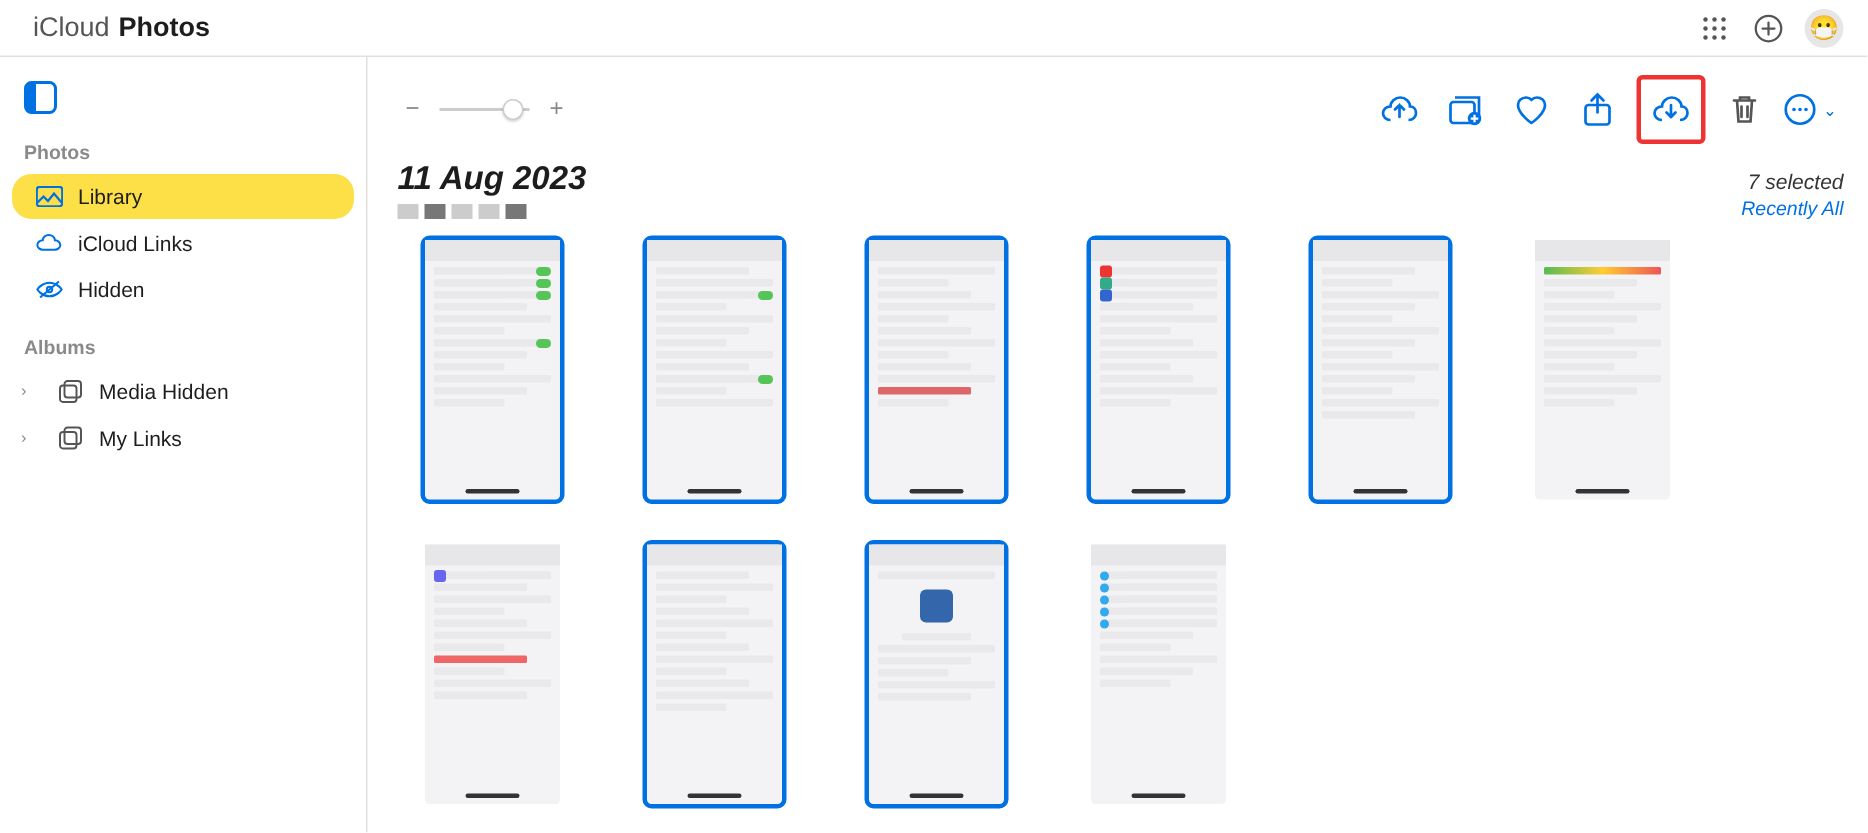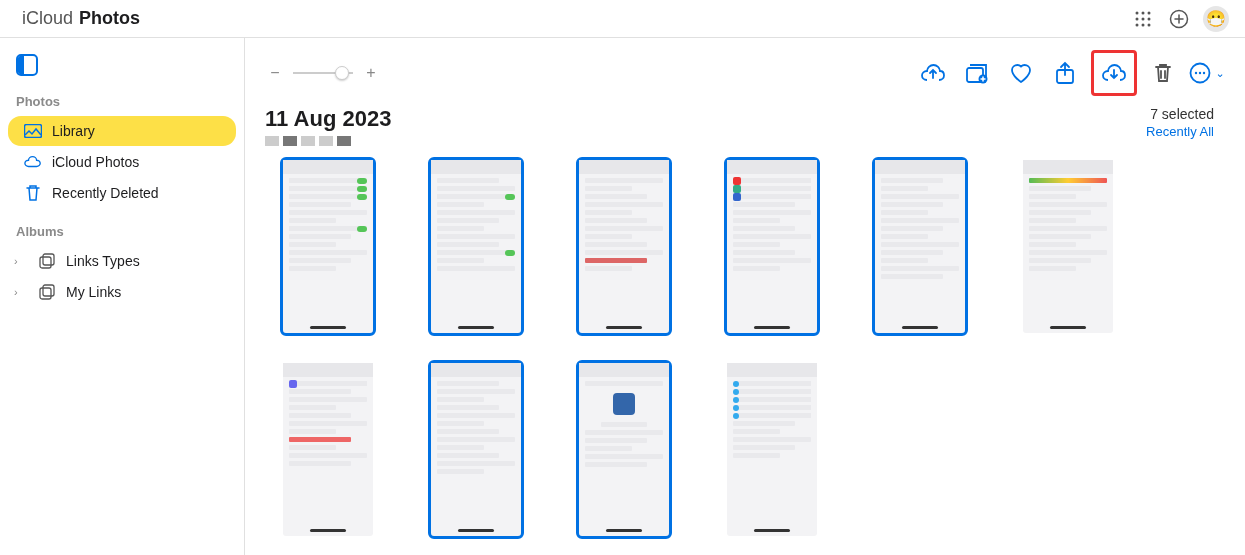--- a/index.html
+++ b/index.html
@@ -25,21 +25,21 @@
     .content { flex:1; display:flex; flex-direction:column; overflow:hidden; }
     .toolbar { display:flex; align-items:center; padding:12px 20px 6px 20px; gap:8px; }
     .zoom-sep { flex:1; }
     .zoom-ctrl { display:flex; align-items:center; gap:8px; }
     .zoom-btn { width:20px; height:20px; display:flex; align-items:center; justify-content:center; cursor:pointer; color:#888; font-size:16px; font-weight:300; }
     .zoom-track { width:60px; height:2px; background:#ccc; position:relative; }
     .zoom-handle { width:14px; height:14px; border-radius:50%; background:#fff; border:1px solid #ccc; box-shadow:0 1px 2px rgba(0,0,0,.2); position:absolute; top:-6px; left:42px; }
     .action-ic { width:36px; height:36px; display:flex; align-items:center; justify-content:center; cursor:pointer; color:#0071e3; border-radius:8px; }
     .action-ic.danger { color:#555; }
     .highlight { border:3px solid #e33; padding:2px; border-radius:4px; }
-    .subheader { display:flex; align-items:flex-start; padding:4px 31px 6px 20px; }
+    .subheader { display:flex; align-items:flex-end; padding:4px 16px 6px 20px;font-style:italic; }
     .date-head { font-size:22px; font-weight:700; }
     .breadcrumb { display:flex; gap:4px; margin-top:4px; }
     .bc-box { width:14px; height:10px; background:#ccc; }
     .bc-box.act { background:#777; }
     .sel-info { margin-left:auto; text-align:right; font-size:14px; }
     .sel-count { color:#333;margin-left:36px; }
     .deselect { color:#0071e3; cursor:pointer; margin-top:2px; font-size:13px; }
     .grid { flex:1; overflow:auto; padding:8px 28px 20px 38px; display:flex; flex-wrap:wrap; gap:30px 58px; align-content:flex-start; }
     .thumb { width:90px; height:173px; border-radius:3px; background:#f3f3f5; position:relative; cursor:pointer; }
     .thumb.sel { outline:3px solid #0071e3; outline-offset:0; }
@@ -105,41 +105,43 @@
           </svg>
         </span>
       <span>Library</span>
     </div>
     <div class="nav-item">
       <span class="ic">
           <svg width="20" height="14" viewBox="0 0 20 14">
             <path d="M5 12C3 12 1 10.5 1 8.5S3 5 5 5c0-2 2-4 4.5-4S14 3 14 5c2 0 4 1.5 4 3.5S16 12 14 12H5z" fill="none" stroke="#0071e3" stroke-width="1.5"></path>
           </svg>
         </span>
-      <span>iCloud Photos</span>
+      <span>iCloud Links</span>
     </div>
     <div class="nav-item">
       <span class="ic">
-          <svg width="16" height="18" viewBox="0 0 16 18">
-            <path d="M2 4h12M5 4V2h6v2M4 4l1 12h6l1-12" fill="none" stroke="#0071e3" stroke-width="1.5" stroke-linecap="round"></path>
+          <svg width="20" height="14" viewBox="0 0 20 14">
+            <path d="M1 7s3-5 9-5 9 5 9 5-3 5-9 5-9-5-9-5z" fill="none" stroke="#0071e3" stroke-width="1.5"></path>
+            <circle cx="10" cy="7" r="2" fill="none" stroke="#0071e3" stroke-width="1.5"></circle>
+            <path d="M3 13L17 1" stroke="#0071e3" stroke-width="1.5"></path>
           </svg>
         </span>
-      <span>Recently Deleted</span>
+      <span>Hidden</span>
     </div>
 
     <div class="section-head" style="margin-top:12px">Albums</div>
     <div class="nav-item exp">
       <span class="chev">›</span>
       <span class="ic">
           <svg width="16" height="16" viewBox="0 0 16 16">
             <rect x="1" y="4" width="11" height="11" rx="2" fill="none" stroke="#555" stroke-width="1.3"></rect>
             <rect x="4" y="1" width="11" height="11" rx="2" fill="none" stroke="#555" stroke-width="1.3"></rect>
           </svg>
         </span>
-      <span>Links Types</span>
+      <span>Media Hidden</span>
     </div>
     <div class="nav-item exp">
       <span class="chev">›</span>
       <span class="ic">
           <svg width="16" height="16" viewBox="0 0 16 16">
             <rect x="1" y="4" width="11" height="11" rx="2" fill="none" stroke="#555" stroke-width="1.3"></rect>
             <rect x="4" y="1" width="11" height="11" rx="2" fill="none" stroke="#555" stroke-width="1.3"></rect>
           </svg>
         </span>
       <span>My Links</span>

